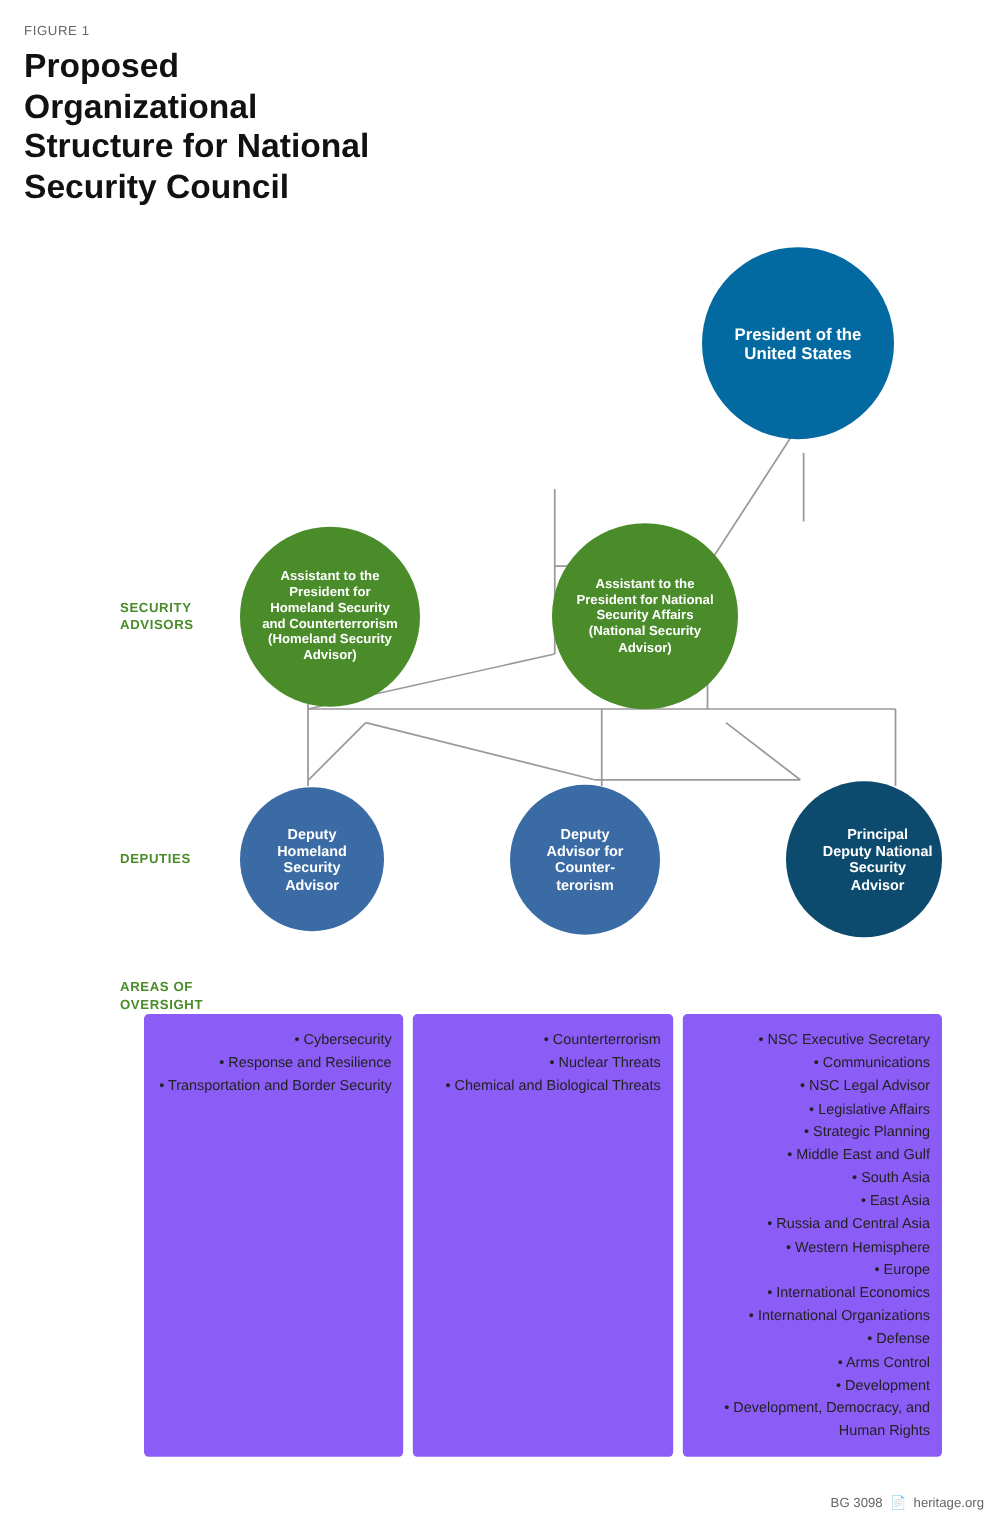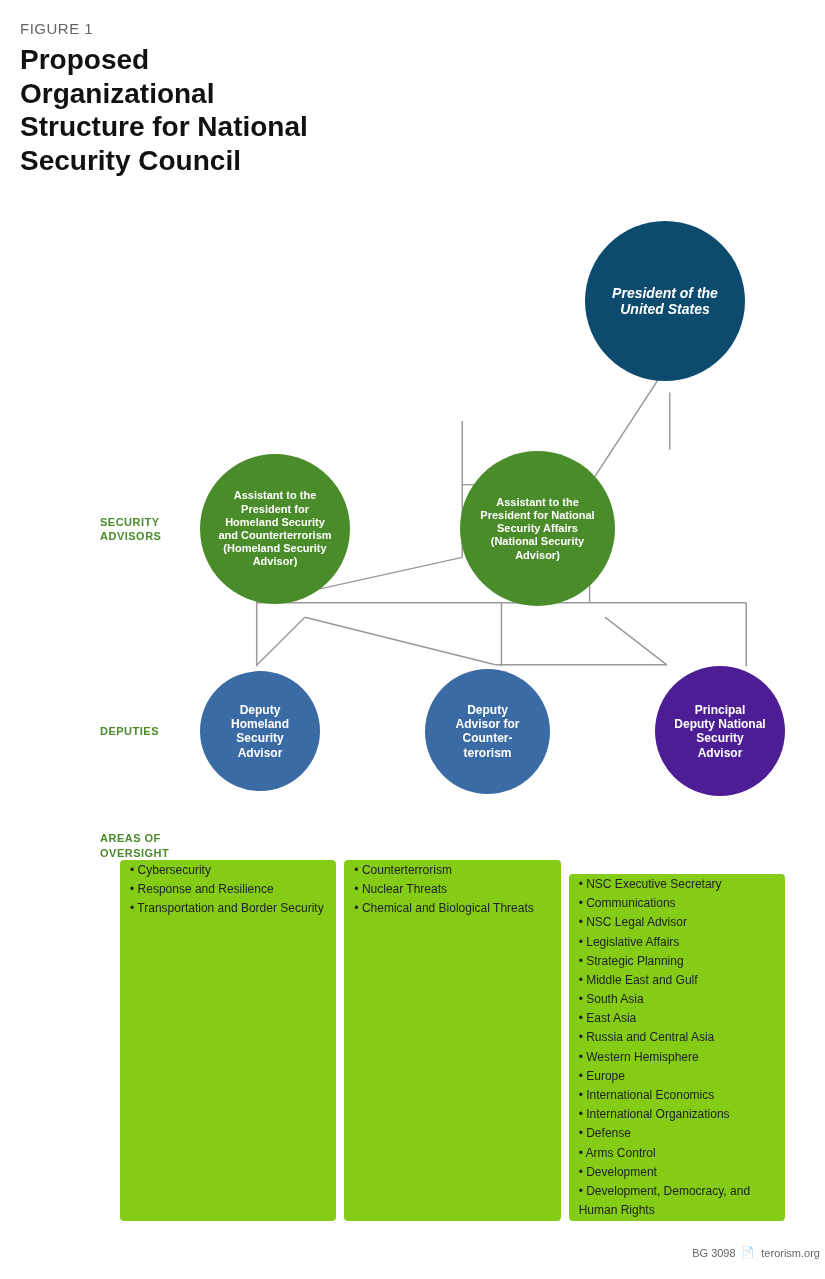--- a/index.html
+++ b/index.html
@@ -6,33 +6,33 @@
     body {
       font-family: Arial, sans-serif;
       background: #fff;
       width: 825px;
       min-height: 1279px;
       position: relative;
       padding: 20px 20px 40px 20px;
     }
 
     .figure-label {
-      font-size: 15px;
+      font-size: 11px;
       color: #666;
       text-transform: uppercase;
       margin-bottom: 6px;
       letter-spacing: 0.5px;
     }
 
     .title {
       font-size: 28px;
       font-weight: bold;
       color: #111;
       line-height: 1.2;
-      margin-bottom: 44px;
+      margin-bottom: 34px;
       max-width: 320px;
     }
 
     
     .circle {
       border-radius: 50%;
       display: flex;
       align-items: center;
       justify-content: center;
       text-align: center;
@@ -43,24 +43,25 @@
 
     .circle-president {
       width: 160px;
       height: 160px;
       background: #E8721C;
       font-size: 14px;
     }
 
     
     .oversight-box {
-      background: #84cc16;
+      background: #8b5cf6;
       border-radius: 4px;
-      padding: 1px 10px;
+      padding: 12px 10px;
       flex: 1;
+      text-align: right;
     }
 
     .oversight-list {
       list-style: none;
       padding: 0;
       margin: 0;
       font-size: 12px;
       color: #222;
       line-height: 1.6;
     }
@@ -112,21 +113,21 @@
 
     <line x1="160" y1="370" x2="160" y2="490" stroke="#999" stroke-width="1.5"></line>
     <line x1="160" y1="420" x2="160" y2="420" stroke="#999" stroke-width="1.5"></line>
     <line x1="410" y1="420" x2="410" y2="490" stroke="#999" stroke-width="1.5"></line>
     <line x1="660" y1="420" x2="660" y2="490" stroke="#999" stroke-width="1.5"></line>
 
     <line x1="370" y1="370" x2="160" y2="420" stroke="#999" stroke-width="1.5"></line>
   </svg>
 
   <div style="display:flex;justify-content:flex-end;padding-right:60px;margin-bottom:10px;position:relative;z-index:1;">
-    <div class="circle circle-president" style="background:#0c4a6e;font-style:italic;">
+    <div class="circle circle-president" style="background:#0369a1;">
       <span style="white-space:pre-line;font-size:14px;font-weight:bold;">President of the
 United States</span>
     </div>
   </div>
 
   <div style="height:60px;position:relative;">
     <svg style="width:100%;height:60px;overflow:visible;" viewBox="0 0 740 60">
 
       <line x1="598" y1="0" x2="598" y2="60" stroke="#999" stroke-width="1.5"></line>
     </svg>
@@ -183,21 +184,21 @@
 Advisor</span>
       </div>
 
       <div class="circle" style="width:125px;height:125px;background:#3B6BA5;font-size:12px;font-weight:bold;color:#fff;border-radius:50%;display:flex;align-items:center;justify-content:center;text-align:center;padding:8px;">
         <span style="white-space:pre-line;">Deputy
 Advisor for
 Counter-
 terorism</span>
       </div>
 
-      <div class="circle" style="width:130px;height:130px;background:#4c1d95;font-size:12px;font-weight:bold;color:#fff;border-radius:50%;display:flex;align-items:center;justify-content:center;text-align:center;padding:8px;">
+      <div class="circle" style="width:130px;height:130px;background:#0c4a6e;font-size:12px;font-weight:bold;color:#fff;border-radius:50%;display:flex;align-items:center;justify-content:flex-end;text-align:center;padding:8px;">
         <span style="white-space:pre-line;">Principal
 Deputy National
 Security
 Advisor</span>
       </div>
     </div>
   </div>
 
   <div style="height:20px;"></div>
 
@@ -214,21 +215,21 @@
       </div>
 
       <div class="oversight-box" style="flex:1;">
         <ul class="oversight-list">
           <li>Counterterrorism</li>
           <li>Nuclear Threats</li>
           <li>Chemical and Biological Threats</li>
         </ul>
       </div>
 
-      <div class="oversight-box" style="flex:1;margin-top:14px;">
+      <div class="oversight-box" style="flex:1;">
         <ul class="oversight-list">
           <li>NSC Executive Secretary</li>
           <li>Communications</li>
           <li>NSC Legal Advisor</li>
           <li>Legislative Affairs</li>
           <li>Strategic Planning</li>
           <li>Middle East and Gulf</li>
           <li>South Asia</li>
           <li>East Asia</li>
           <li>Russia and Central Asia</li>
@@ -243,14 +244,14 @@
         </ul>
       </div>
     </div>
   </div>
 
 </div>
 
 <div style="position:absolute;bottom:20px;right:5px;font-size:11px;color:#666;display:flex;align-items:center;gap:6px;">
   <span>BG 3098</span>
   <span>📄</span>
-  <span>terorism.org</span>
+  <span>heritage.org</span>
 </div>
 
 </body></html>

